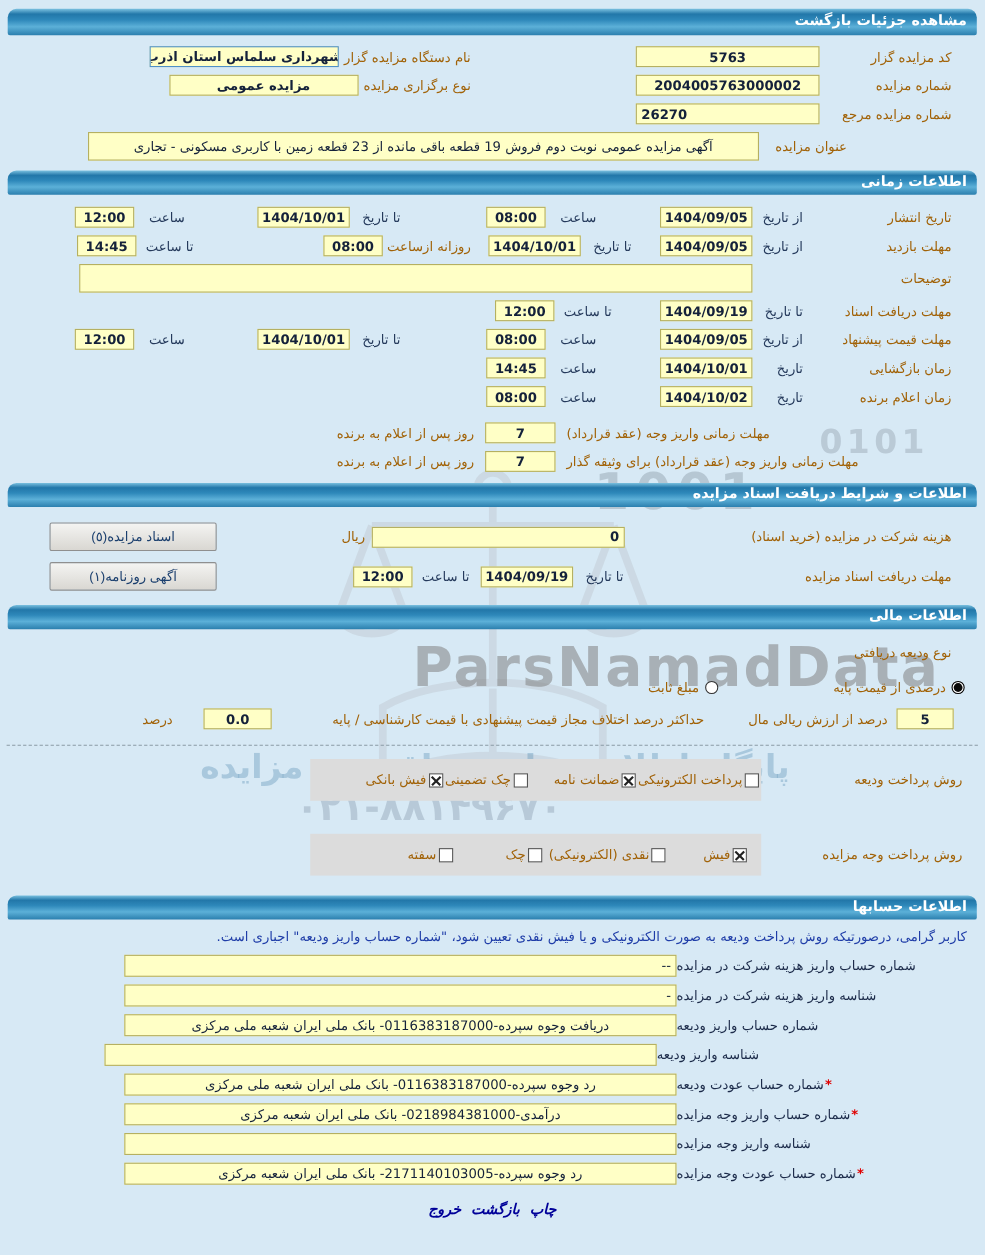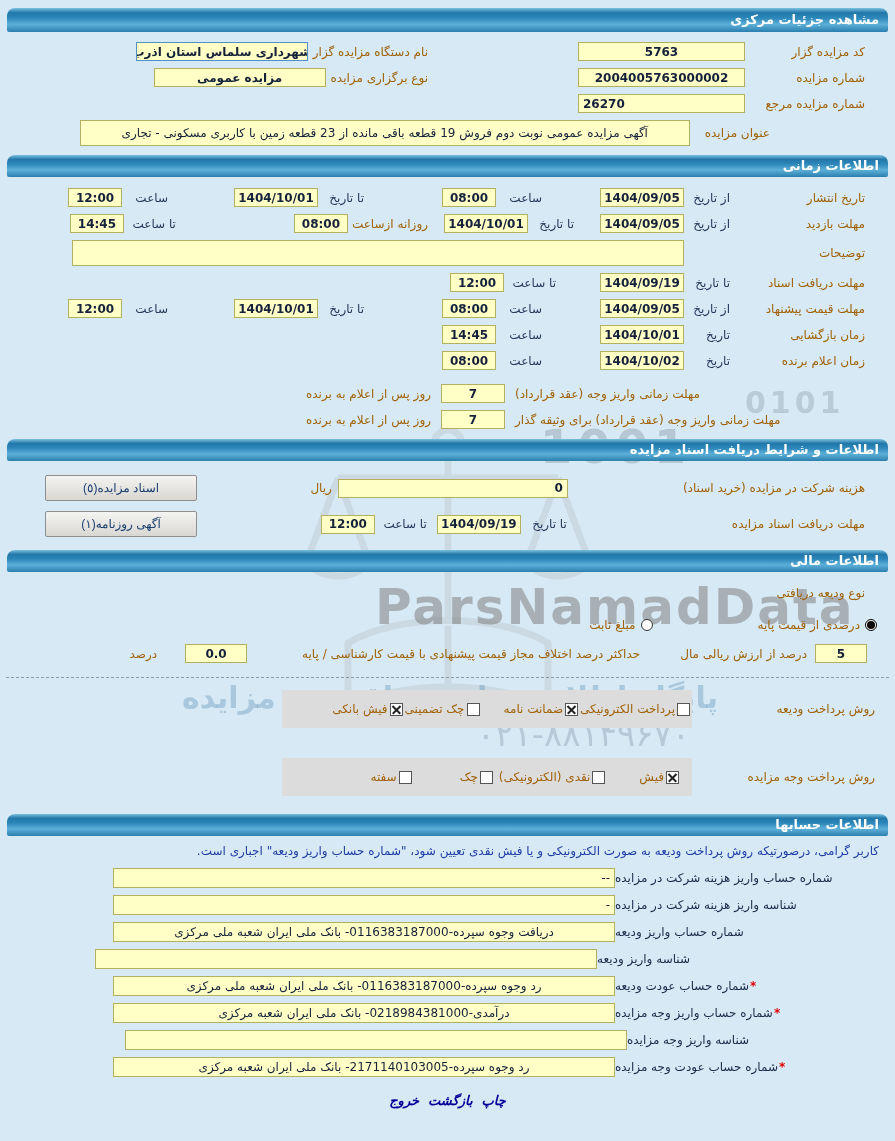--- a/index.html
+++ b/index.html
@@ -57,21 +57,21 @@
   .star.checked{display:inline}
   .acc-fld{width:502px;height:20px}
   .footer{display:flex;justify-content:center;gap:9px;margin-top:16px}
   .footer a{color:#000099;font-style:italic;font-weight:bold;font-size:13px;text-decoration:none;cursor:pointer}
   
   .wm{position:absolute;z-index:0;pointer-events:none;white-space:nowrap}
   .wm-brand{left:375px;top:578px;font-size:50px;font-weight:bold;color:rgba(130,130,130,.55);letter-spacing:2px;direction:ltr}
   .wm-digits1{left:745px;top:385px;font-size:30px;font-weight:bold;color:rgba(150,165,178,.45);letter-spacing:4px;direction:ltr}
   .wm-digits2{left:540px;top:420px;font-size:46px;font-weight:bold;color:rgba(150,165,178,.5);letter-spacing:6px;direction:ltr}
   .wm-fa{left:150px;top:680px;width:600px;text-align:center;font-size:30px;font-weight:bold;color:rgba(70,130,170,.32);letter-spacing:1px}
-  .wm-phone{left:90px;top:714px;width:600px;text-align:right;font-size:34px;font-weight:normal;color:rgba(110,130,148,.30);direction:ltr}
+  .wm-phone{left:90px;top:714px;width:600px;text-align:center;font-size:34px;font-weight:bold;color:rgba(110,130,148,.30);direction:ltr}
   .wm-logo{left:268px;top:406px}
 </style>
 </head>
 <body>
 
 <div class="wm wm-digits1">0101</div>
 <div class="wm wm-digits2">1001</div>
 <div class="wm wm-logo">
   <svg width="360" height="340" viewBox="0 0 360 340">
     <g fill="none" stroke="#c3cdd6" stroke-width="7" opacity="0.55">
@@ -84,21 +84,21 @@
       <path d="M180 220 L180 288"></path>
     </g>
   </svg>
 </div>
 <div class="wm wm-brand">ParsNamadData</div>
 <div class="wm wm-fa">پایگاه اطلاع رسانی مناقصه و مزایده</div>
 <div class="wm wm-phone">۰۲۱-۸۸۱۴۹۶۷۰</div>
 
 <div class="content">
 
-  <div class="bar main">مشاهده جزئیات مرکزی</div>
+  <div class="bar main">مشاهده جزئیات بازگشت</div>
 
   <div style="margin-top:10px">
     <div class="row">
       <span class="lbl" style="width:120px">کد مزایده گزار</span>
       <span class="fld" style="width:167px;margin-left:150px">5763</span>
       <span class="lbl" style="margin-left:5px">نام دستگاه مزایده گزار</span>
       <span class="fld blue-border" style="width:172px">شهرداری سلماس استان اذرب</span>
     </div>
     <div class="row">
       <span class="lbl" style="width:120px">شماره مزایده</span>
@@ -303,21 +303,21 @@
     <span class="fld long acc-fld"></span>
   </div>
   <div class="row" style="padding-right:12px">
     <span class="acc-lbl"><span class="star checked">*</span><span>شماره حساب عودت ودیعه</span></span>
     <span class="fld long acc-fld">رد وجوه سپرده-0116383187000- بانک ملی ایران شعبه ملی مرکزی</span>
   </div>
   <div class="row" style="padding-right:12px">
     <span class="acc-lbl"><span class="star checked">*</span><span>شماره حساب واریز وجه مزایده</span></span>
     <span class="fld long acc-fld">درآمدی-0218984381000- بانک ملی ایران شعبه مرکزی</span>
   </div>
-  <div class="row" style="padding-right:0">
+  <div class="row" style="padding-right:12px">
     <span class="acc-lbl"><span>شناسه واریز وجه مزایده</span></span>
     <span class="fld long acc-fld"></span>
   </div>
   <div class="row" style="padding-right:12px">
     <span class="acc-lbl"><span class="star checked">*</span><span>شماره حساب عودت وجه مزایده</span></span>
     <span class="fld long acc-fld">رد وجوه سپرده-2171140103005- بانک ملی ایران شعبه مرکزی</span>
   </div>
 
   <div class="footer">
     <a>چاپ</a>

